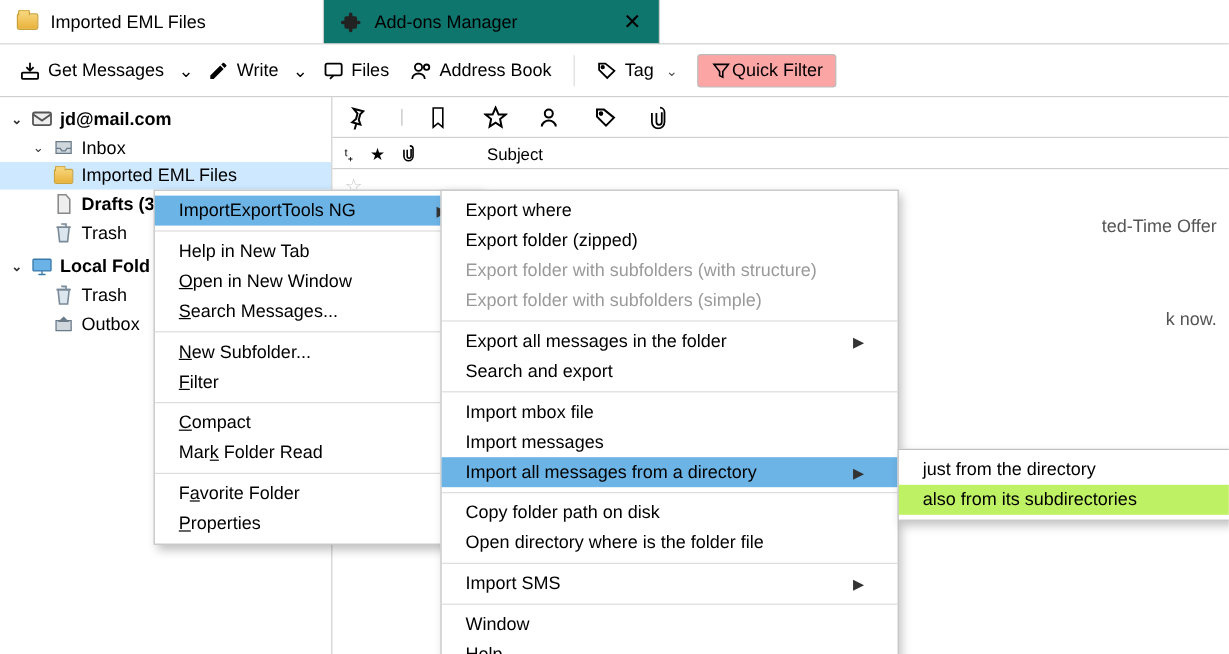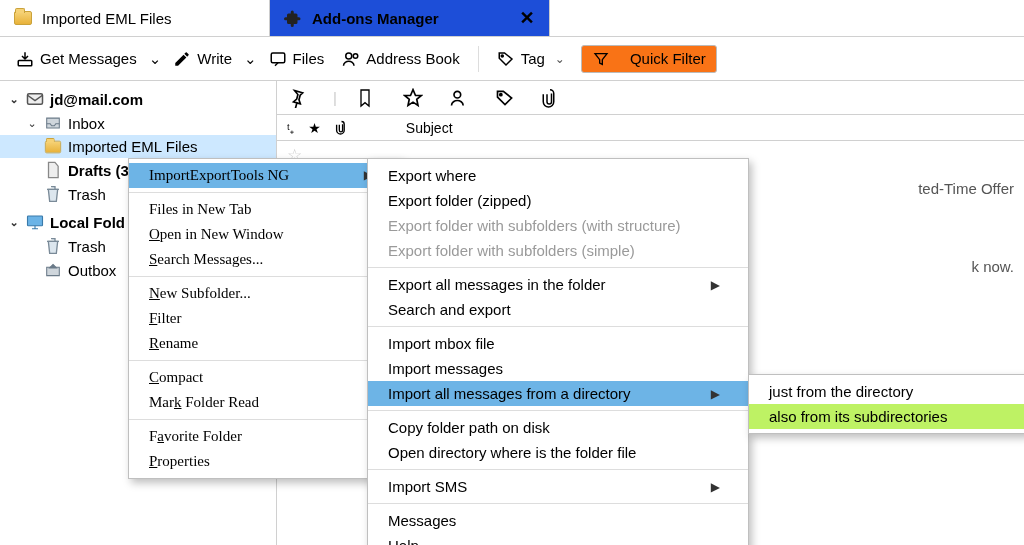--- a/index.html
+++ b/index.html
@@ -26,23 +26,22 @@
     padding: 0 14px;
     border-right: 1px solid #ccc;
     background: #f8f8f8;
     gap: 10px;
     min-width: 270px;
   }
   .tab.active {
     background: #fff;
   }
   .tab.addons {
-    background: #1d4ed8;
+    background: #0f766e;
     min-width: 280px;
-    font-weight: bold;
   }
   .tab .close {
     margin-left: auto;
     width: 16px;
     text-align: center;
     font-size: 18px;
     line-height: 1;
   }
   .folder-icon {
     width: 18px; height: 14px;
@@ -77,26 +76,26 @@
   .tbtn {
     display:flex;
     align-items:center;
     gap:6px;
     padding:4px 6px;
     border-radius:3px;
   }
   .tbtn .chev { font-size:12px; color:#555; padding:0 4px;}
   .quick-filter {
     border:1px solid #bbb;
-    background:#f97316;
+    background:#fca5a5;
     padding:4px 10px;
     border-radius:3px;
     display:flex;
     align-items:center;
-    gap:20px;
+    gap:0;
   }
   
   .main {
     display:flex;
     height: calc(545px - 36px - 44px);
     border-top:1px solid #d0d0d0;
   }
   .sidebar {
     width: 276px;
     padding: 6px 0;
@@ -167,21 +166,21 @@
     display:flex;
     align-items:center;
     gap:18px;
   }
   .menu .mi .arrow { margin-left:auto; font-size:12px; color:#333;}
   .menu .mi.disabled { color:#9a9a9a;}
   .menu .mi.hover { background:#6db4e6; color:#000;}
   .menu .mi.hover2 { background:#bef264;}
   .menu hr { border:none; border-top:1px solid #ddd; margin:4px 0;}
   .underline-first::first-letter { text-decoration: underline; }
-  #menu1 { top:158px; left:128px; width:274px;font-family:Liberation Serif, serif; }
+  #menu1 { top:158px; left:128px; width:274px; }
   #menu2 { top:158px; left:367px; width:382px; }
   #menu3 { top:374px; left:748px; width:280px; }
   svg { display:block; }
 </style>
 </head>
 <body>
 
 <div class="tabbar">
   <div class="tab active">
     <span class="folder-icon"></span>
@@ -416,37 +415,34 @@
   </div>
 </div>
 
 <div id="menu1" class="menu">
   <div class="mi hover">
     <span>ImportExportTools NG</span>
     <span class="arrow">▶</span>
   </div>
   <hr>
   <div class="mi">
-      <span>Files in New Tab</span>
+      <span>Help in New Tab</span>
     </div>
   <div class="mi">
       <span class="underline-first">Open in New Window</span>
     </div>
   <div class="mi">
       <span class="underline-first">Search Messages...</span>
     </div>
   <hr>
   <div class="mi">
       <span class="underline-first">New Subfolder...</span>
     </div>
   <div class="mi">
       <span class="underline-first">Filter</span>
-    </div>
-  <div class="mi">
-      <span class="underline-first">Rename</span>
     </div>
   <hr>
   <div class="mi">
       <span class="underline-first">Compact</span>
     </div>
   <div class="mi">
       <span>Mar<u>k</u> Folder Read</span>
     </div>
   <hr>
   <div class="mi">
@@ -496,21 +492,21 @@
   <div class="mi">
       <span>Open directory where is the folder file</span>
     </div>
   <hr>
   <div class="mi">
       <span>Import SMS</span>
       <span class="arrow">▶</span>
     </div>
   <hr>
   <div class="mi">
-      <span>Messages</span>
+      <span>Window</span>
     </div>
   <div class="mi">
       <span>Help</span>
     </div>
 </div>
 
 <div id="menu3" class="menu">
   <div class="mi">
       <span>just from the directory</span>
     </div>

